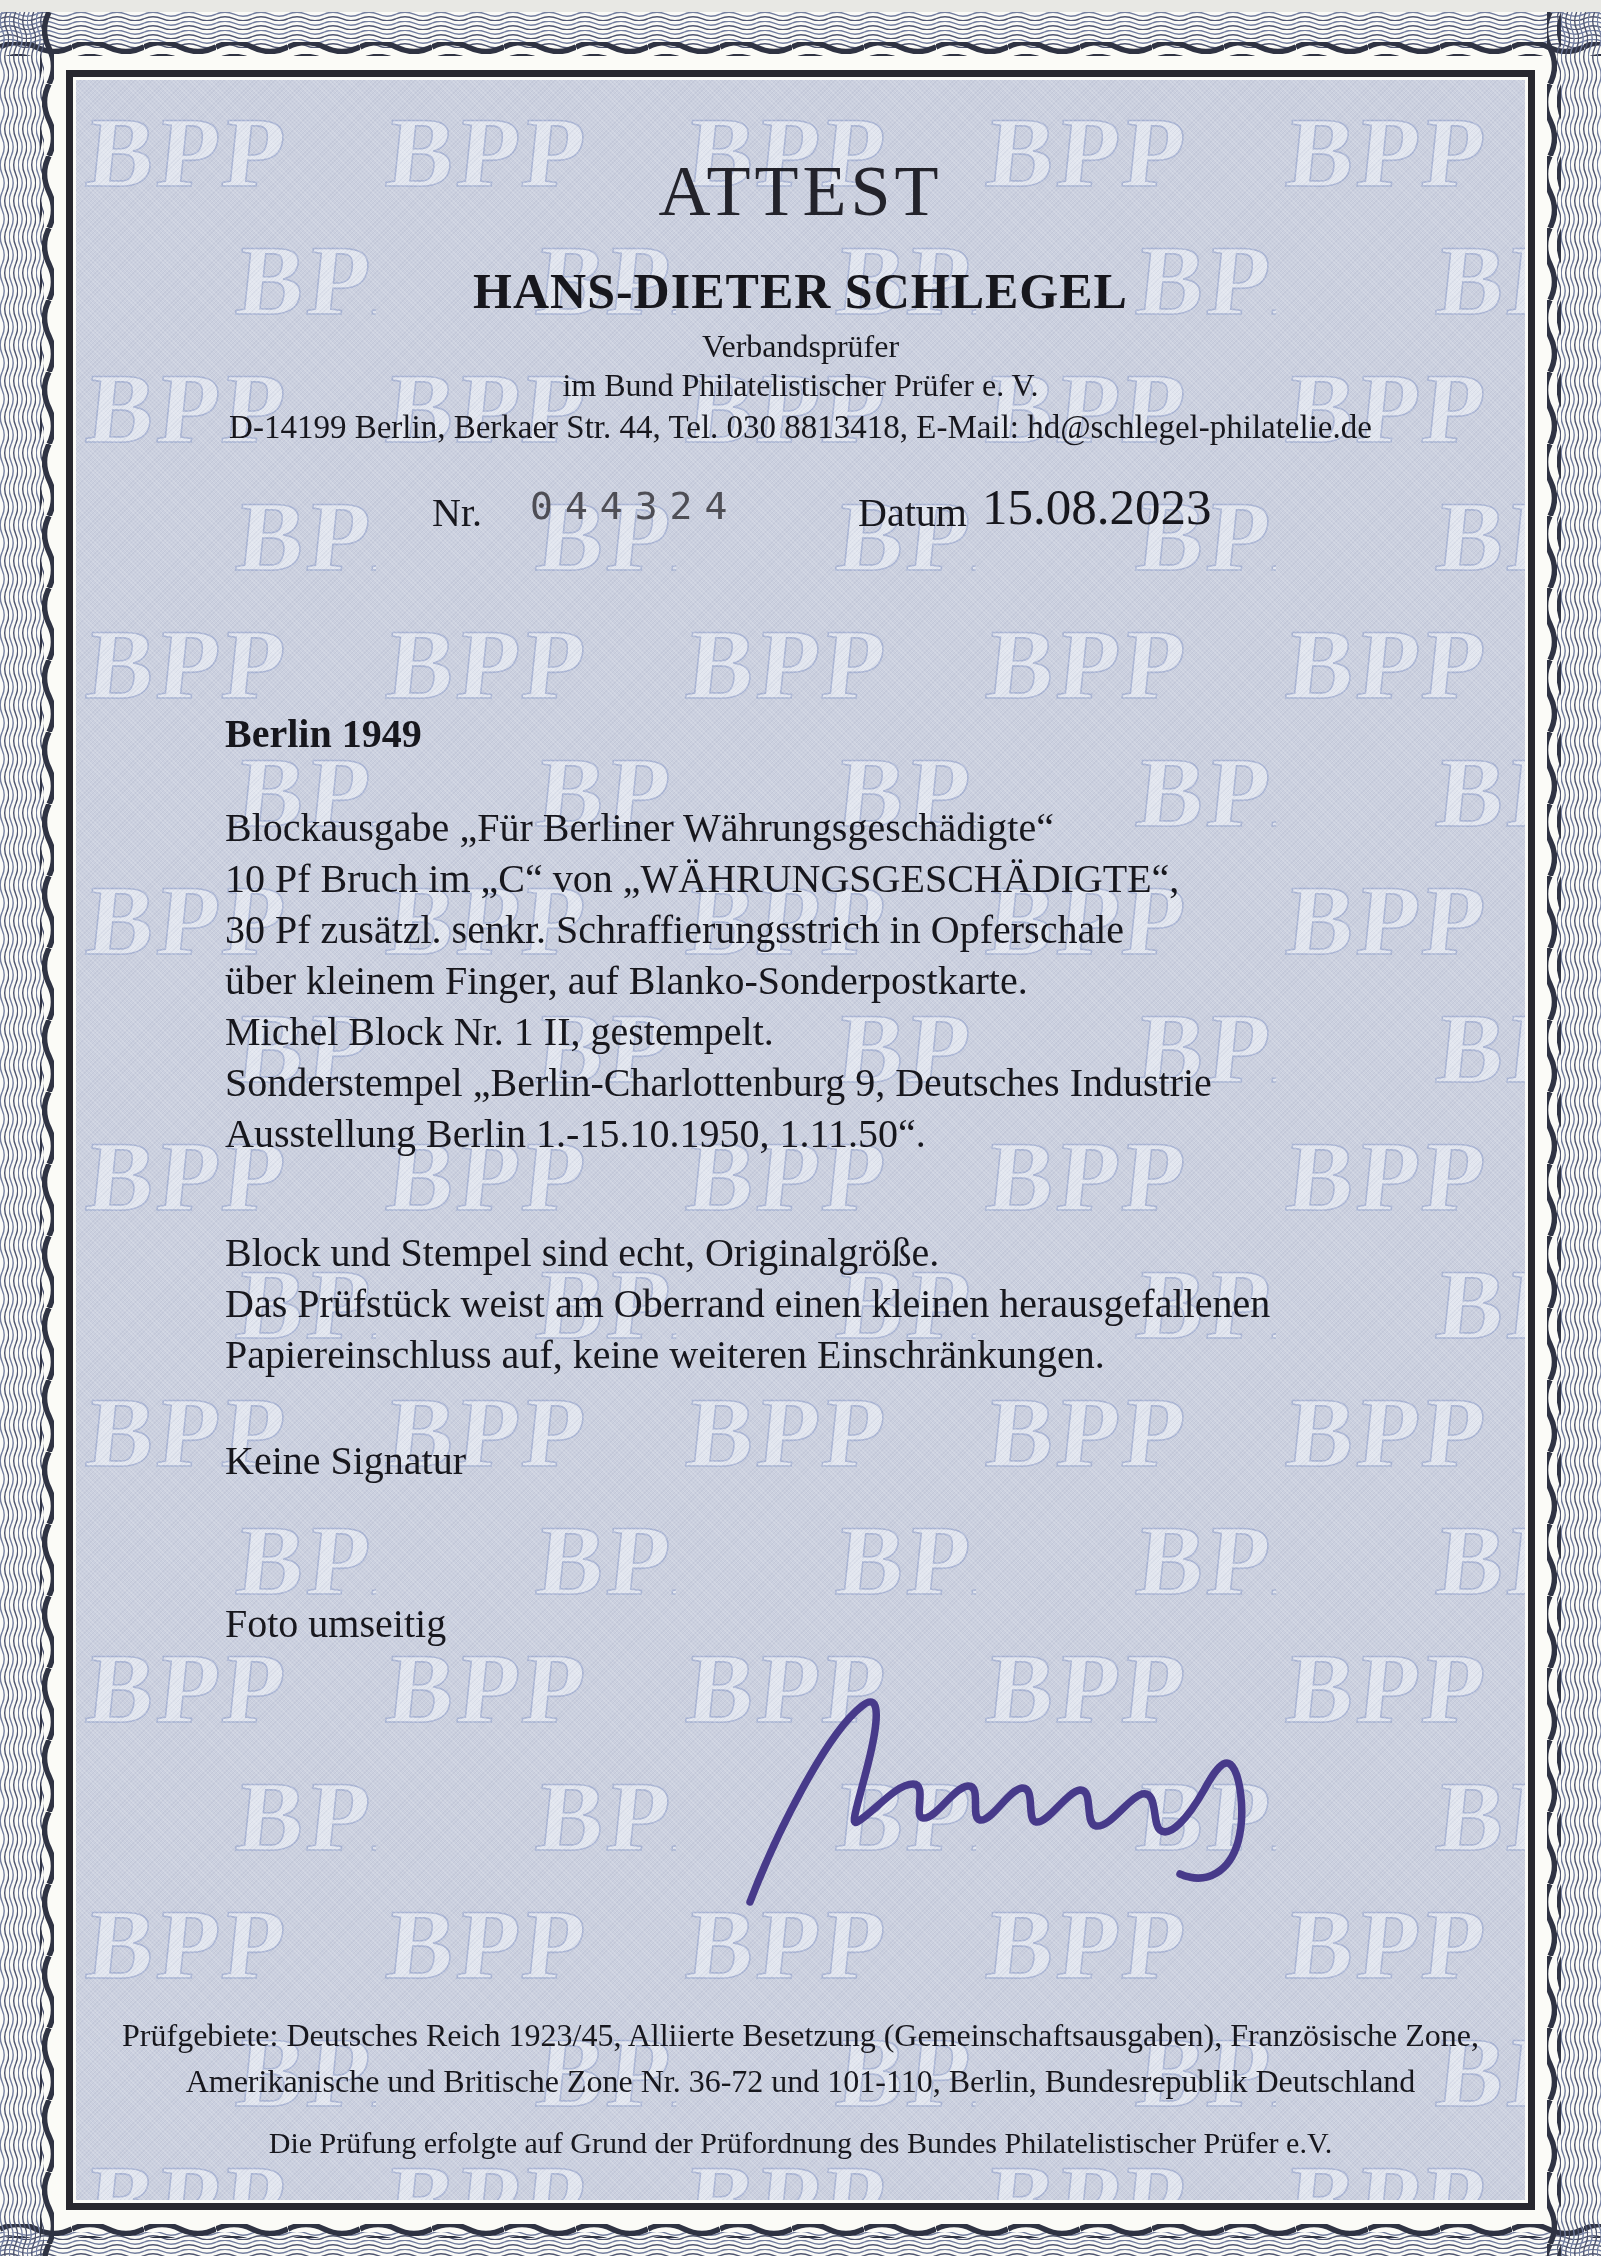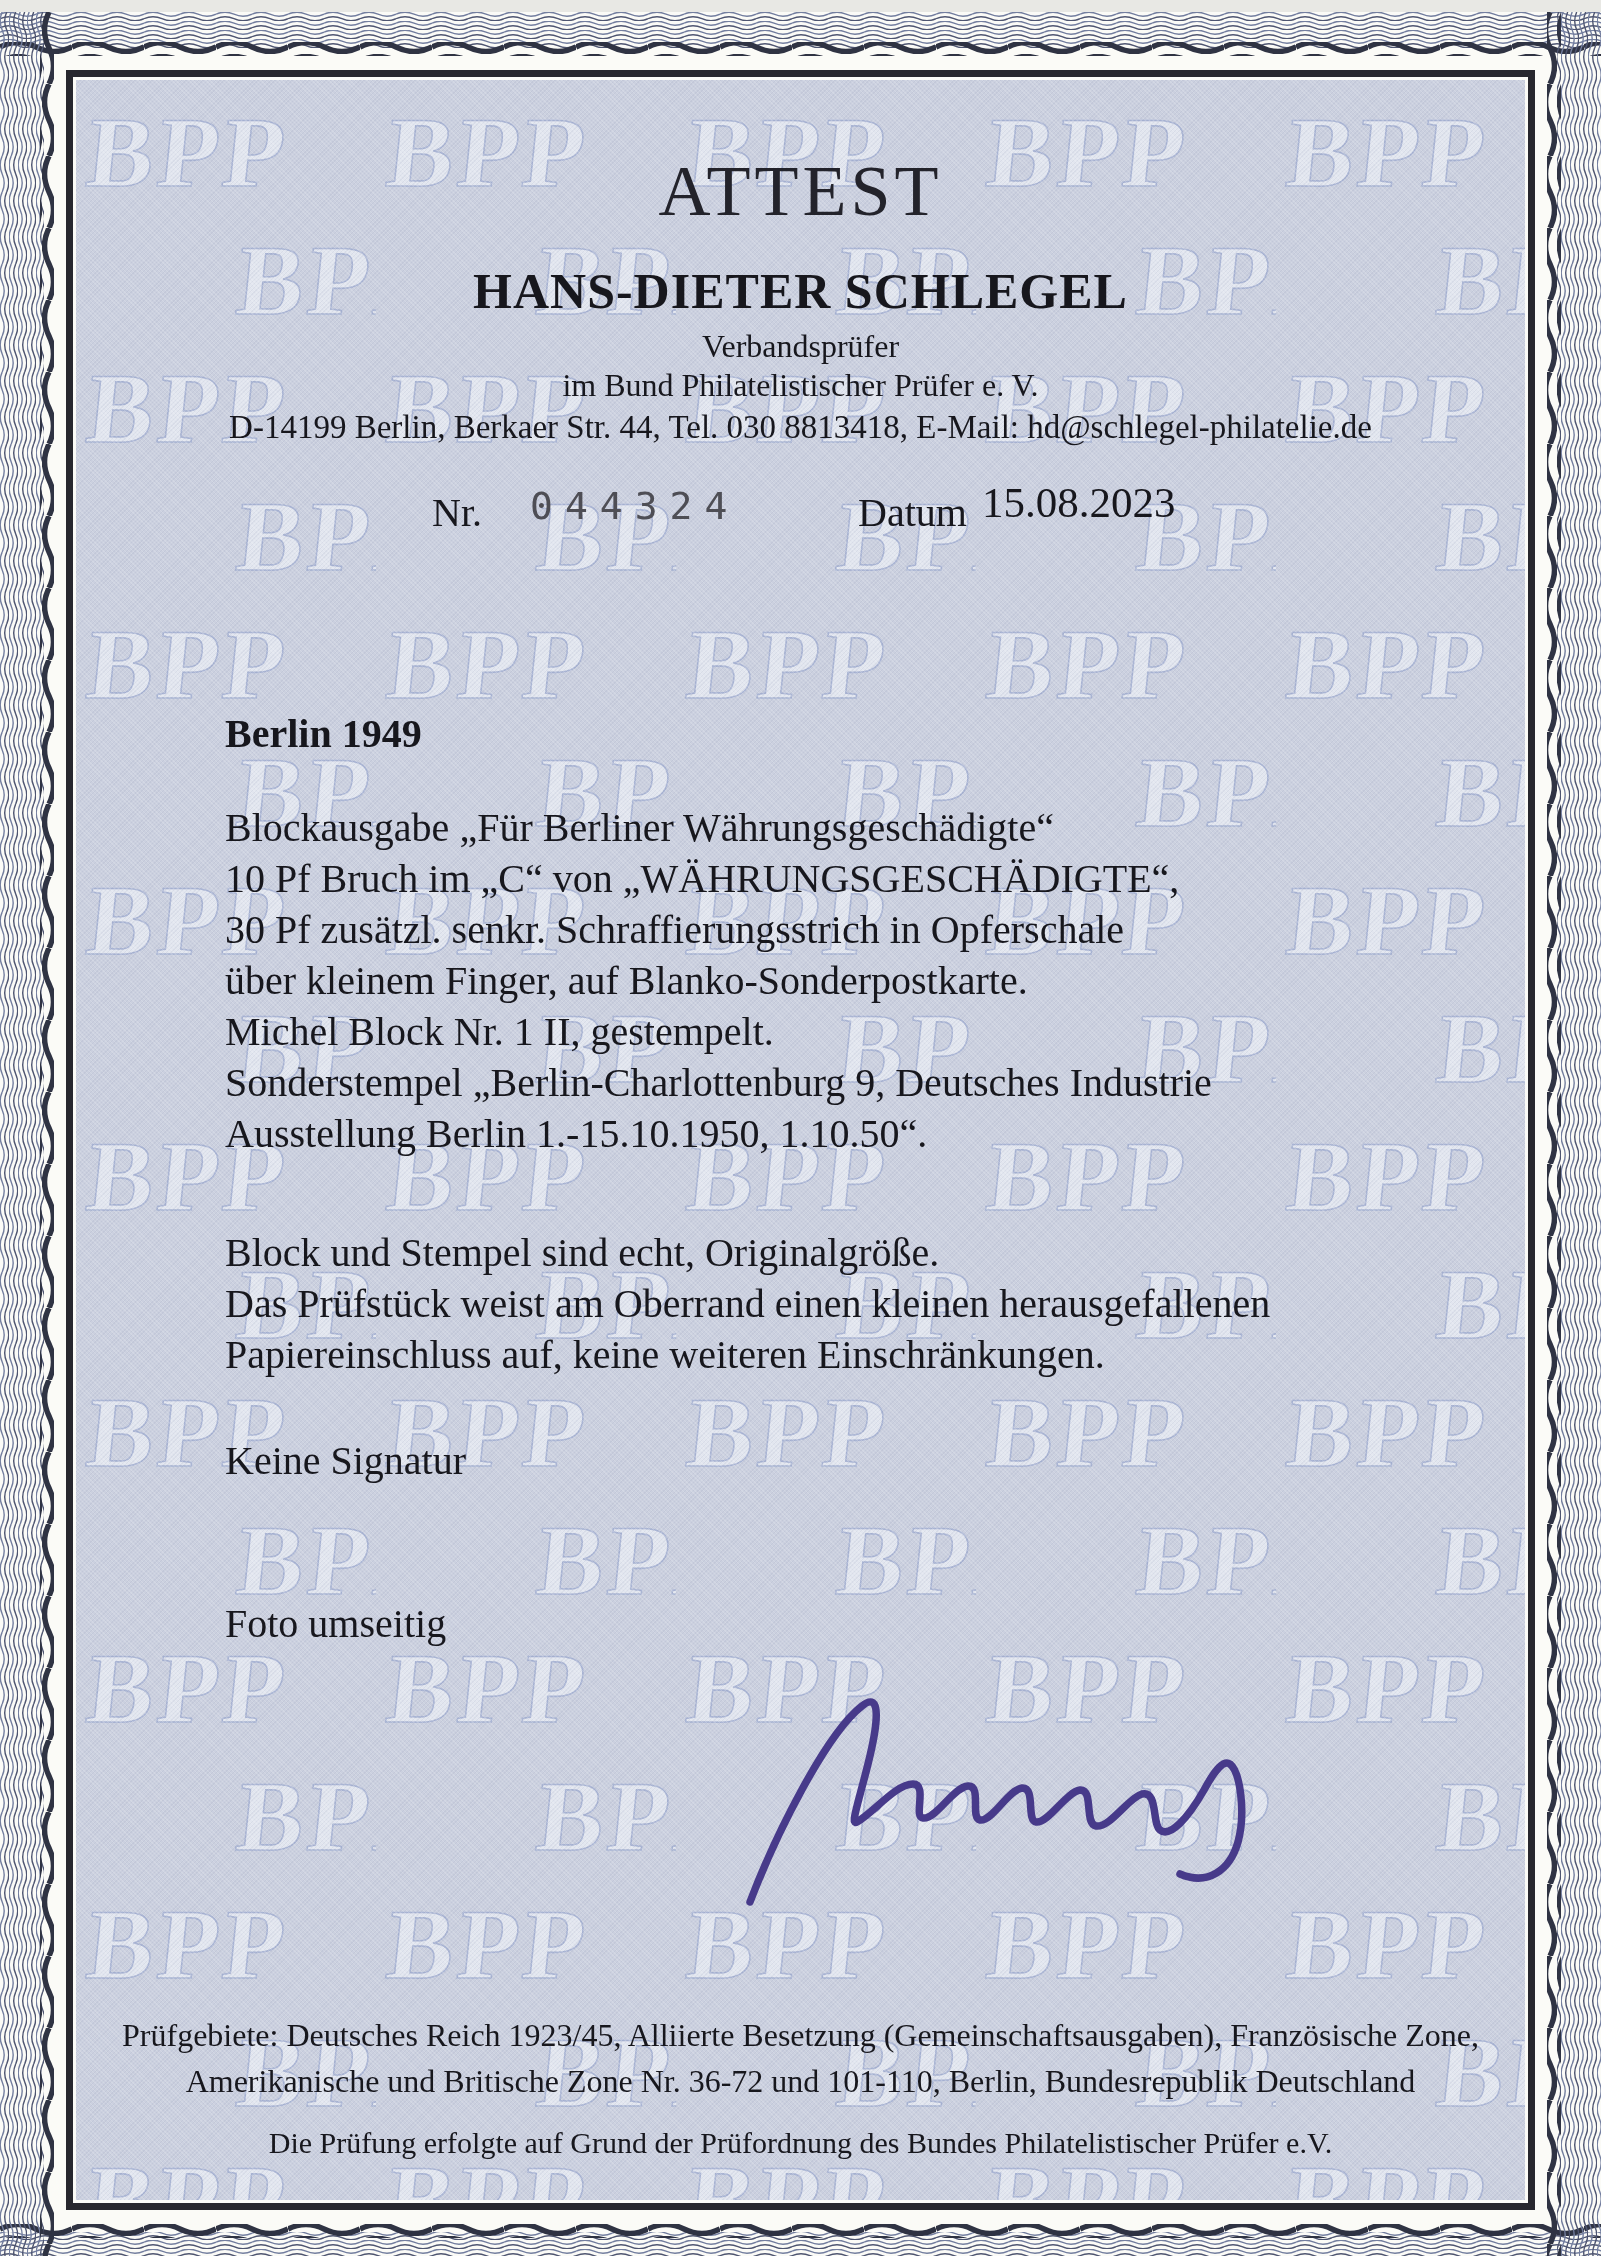--- a/index.html
+++ b/index.html
@@ -36,21 +36,21 @@
   .title { top:138px; font-size:72px; letter-spacing:4px; color:#23232b; }
   .name  { top:250px; font-size:50px; font-weight:bold; letter-spacing:1px; }
   .role  { top:316px; font-size:32px; }
   .assoc { top:355px; font-size:32px; }
   .contact { top:397px; font-size:33px;text-align:center; }
   .meta-label { font-size:40px; }
   .meta-number {
     font-family:"DejaVu Sans Mono", monospace;
     font-size:38px; letter-spacing:12px; color:#4e4e55;
   }
-  .meta-date { font-size:43px;text-align:right; }
+  .meta-date { font-size:51px;text-align:right; }
   .h-bold { left:225px; top:698px; font-size:40px; font-weight:bold; }
   .para { left:225px; font-size:40px; line-height:51px; white-space:nowrap; }
   .p1 { top:790px; }
   .p2 { top:1215px; }
   .bold { font-weight:normal; }
   .note1 { left:225px; top:1425px; font-size:40px; }
   .note2 { left:225px; top:1588px; font-size:40px; }
   .foot1 { top:2005px; font-size:32px; }
   .foot2 { top:2051px; font-size:32px; }
   .foot3 { top:2114px; font-size:30px; }
@@ -145,21 +145,21 @@
 
   <div class="abs h-bold">Berlin 1949</div>
 
   <div class="abs para p1">
     <div>Blockausgabe „Für Berliner Währungsgeschädigte“</div>
     <div>10 Pf Bruch im „C“ von „WÄHRUNGSGESCHÄDIGTE“,</div>
     <div>30 Pf zusätzl. senkr. Schraffierungsstrich in Opferschale</div>
     <div>über kleinem Finger, auf Blanko-Sonderpostkarte.</div>
     <div class="bold">Michel Block Nr. 1 II, gestempelt.</div>
     <div>Sonderstempel „Berlin-Charlottenburg 9, Deutsches Industrie</div>
-    <div>Ausstellung Berlin 1.-15.10.1950, 1.10.50“.</div>
+    <div>Ausstellung Berlin 1.-15.10.1950, 1.11.50“.</div>
   </div>
 
   <div class="abs para p2">
     <div><span>Block und Stempel sind </span><span class="bold">echt</span><span>, Originalgröße.</span></div>
     <div>Das Prüfstück weist am Oberrand einen kleinen herausgefallenen</div>
     <div>Papiereinschluss auf, keine weiteren Einschränkungen.</div>
   </div>
 
   <div class="abs note1">Keine Signatur</div>
   <div class="abs note2">Foto umseitig</div>

